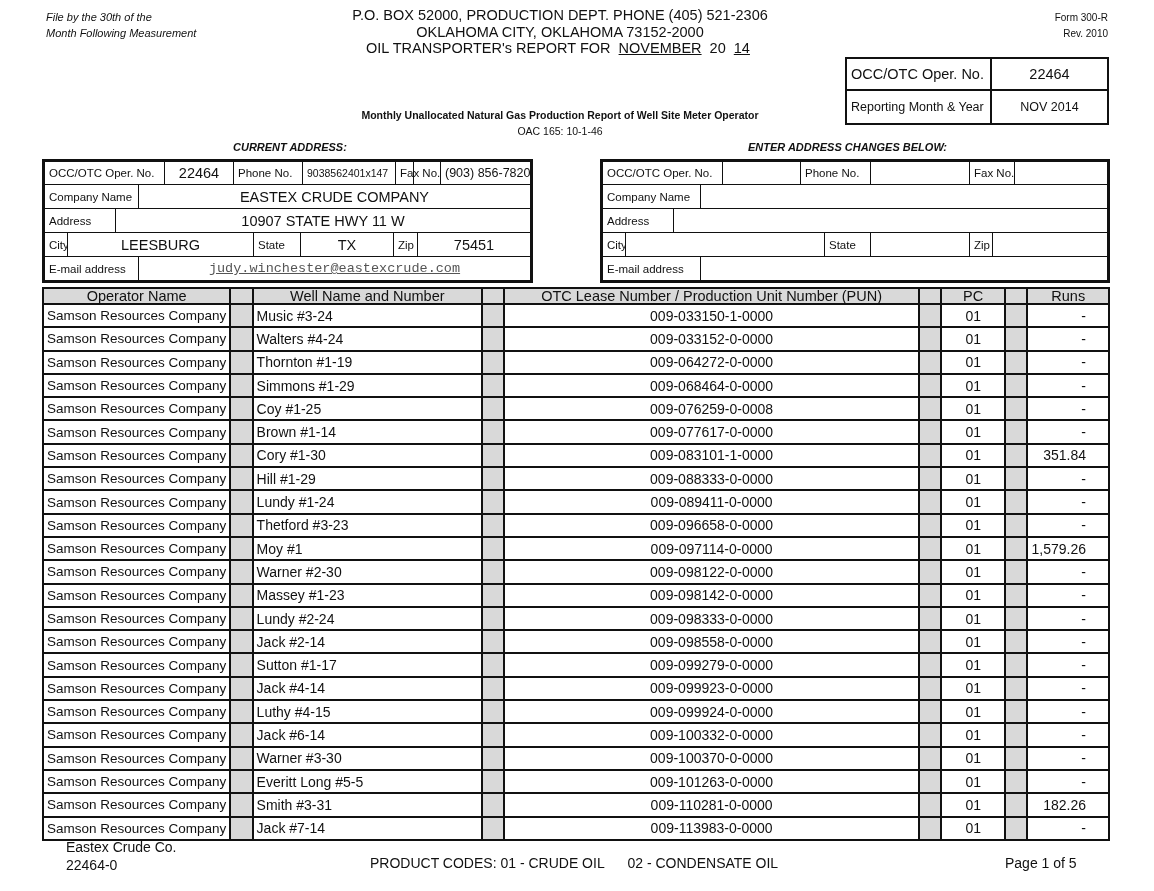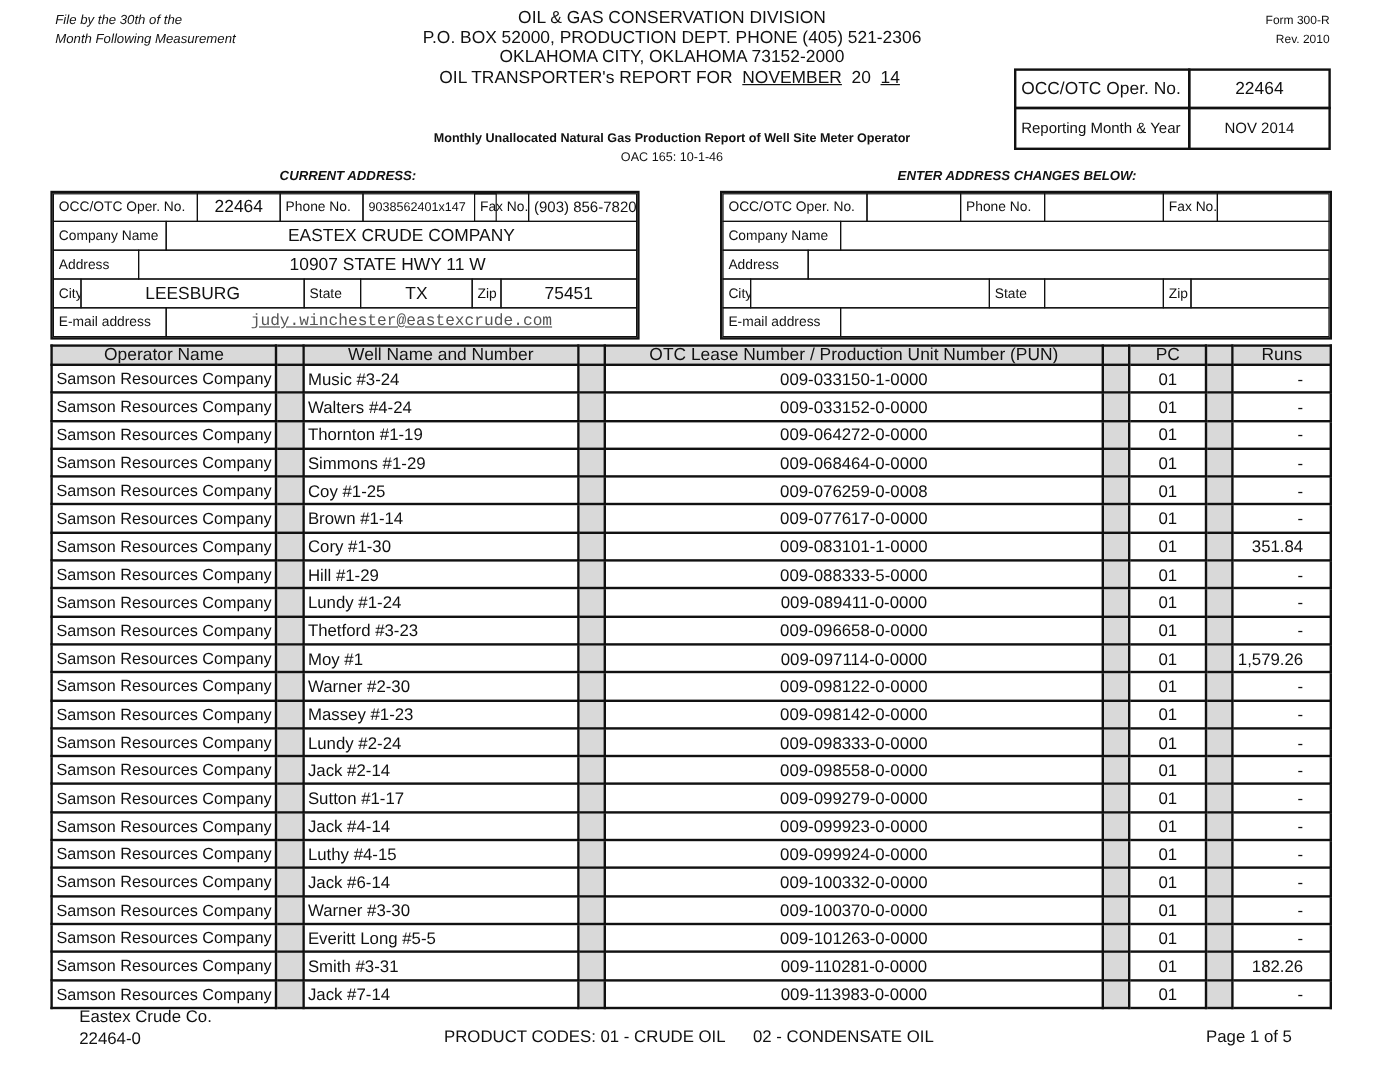--- a/index.html
+++ b/index.html
@@ -28,21 +28,20 @@
 </style>
 </head>
 <body>
 
 <div class="abs note" style="left:46px; top:9px;">
   <div>File by the 30th of the</div>
   <div>Month Following Measurement</div>
 </div>
 
 <div class="abs hdr-center">
-  <div>OIL &amp; GAS CONSERVATION DIVISION</div>
   <div>P.O. BOX 52000, PRODUCTION DEPT. PHONE (405) 521-2306</div>
   <div>OKLAHOMA CITY, OKLAHOMA  73152-2000</div>
   <div>
     <span>OIL TRANSPORTER's REPORT FOR</span>
     <span class="u">NOVEMBER</span>
     <span>20</span>
     <span class="u">14</span>
   </div>
 </div>
 <div class="abs sub-title" style="left:300px; width:520px; top:109px;">Monthly Unallocated Natural Gas Production Report of Well Site Meter Operator</div>
@@ -211,21 +210,21 @@
         <td class="gray"></td>
         <td class="c">01</td>
         <td class="gray"></td>
         <td class="r">351.84</td>
       </tr>
       <tr>
         <td class="op">Samson Resources Company</td>
         <td class="gray"></td>
         <td>Hill #1-29</td>
         <td class="gray"></td>
-        <td class="c">009-088333-5-0000</td>
+        <td class="c">009-088333-0-0000</td>
         <td class="gray"></td>
         <td class="c">01</td>
         <td class="gray"></td>
         <td class="r">-</td>
       </tr>
       <tr>
         <td class="op">Samson Resources Company</td>
         <td class="gray"></td>
         <td>Lundy #1-24</td>
         <td class="gray"></td>

